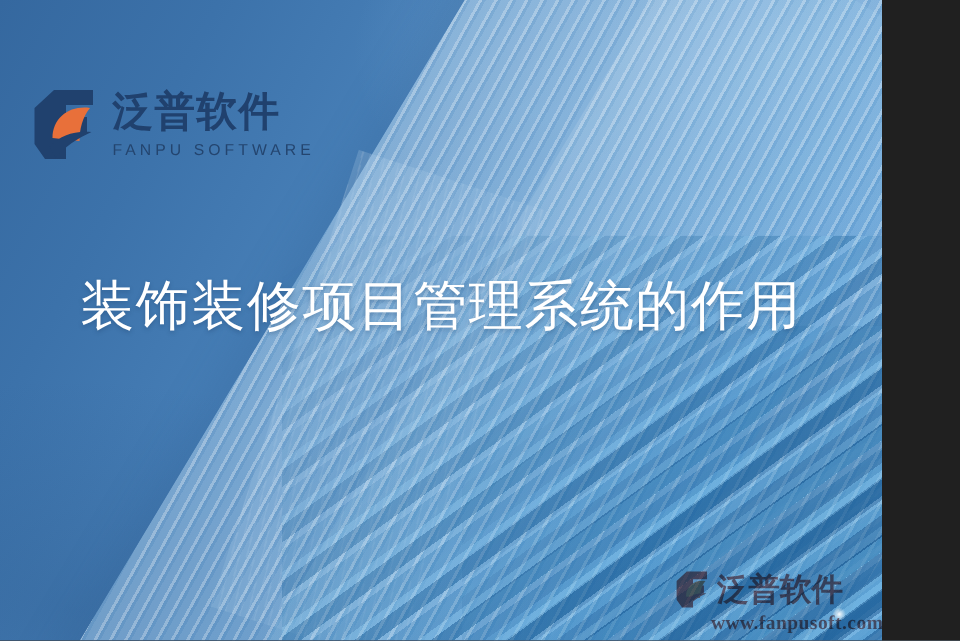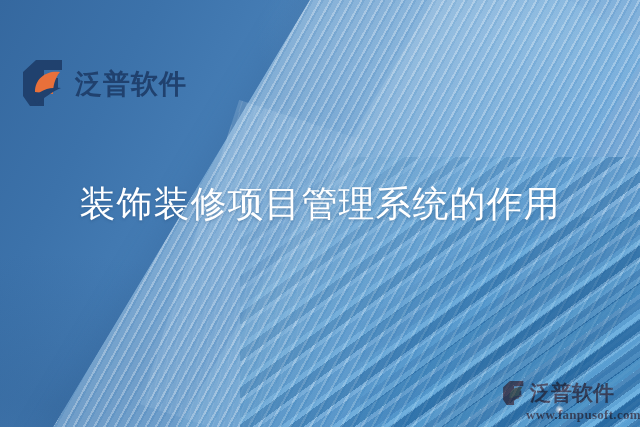--- a/index.html
+++ b/index.html
@@ -2,21 +2,21 @@
 <html><head>
 <meta charset="utf-8">
 <style>
   html, body {
     margin: 0;
     padding: 0;
     background: #202020;
   }
   #stage {
     position: relative;
-    width: 640px;
+    width: 588px;
     height: 427px;
     overflow: hidden;
     font-family: "Liberation Sans", sans-serif;
     background: #3f76ad;
   }
 
   
   .sky {
     position: absolute;
     inset: 0;
@@ -242,20 +242,21 @@
   </div>
 
   <div class="brand">
     <svg class="brand-mark" viewBox="0 0 44 50">
       <path d="M14 2 L40 2 L40 12 L22 12 L22 20 L36 20 L36 30 L22 30 L22 48 L8 48 L1 38 L1 14 Z" fill="#20416e"></path>
       <path d="M13 34 C13 20 25 12 38 14 C33 20 31 28 31 36 Z" fill="#e8703a"></path>
       <path d="M11 40 C18 32 28 29 39 30 C30 34 21 40 15 47 Z" fill="#20416e"></path>
     </svg>
     <div class="brand-words">
       <span class="brand-cn">泛普软件</span>
+      <span class="brand-en">FANPU SOFTWARE</span>
     </div>
   </div>
 
   <div class="headline">装饰装修项目管理系统的作用</div>
 
   <div class="watermark">
     <div class="wm-row">
       <svg class="wm-mark" viewBox="0 0 44 50">
         <path d="M14 2 L40 2 L40 12 L22 12 L22 20 L36 20 L36 30 L22 30 L22 48 L8 48 L1 38 L1 14 Z" fill="#8f2026"></path>
         <path d="M13 34 C13 20 25 12 38 14 C33 20 31 28 31 36 Z" fill="#c8622f"></path>

